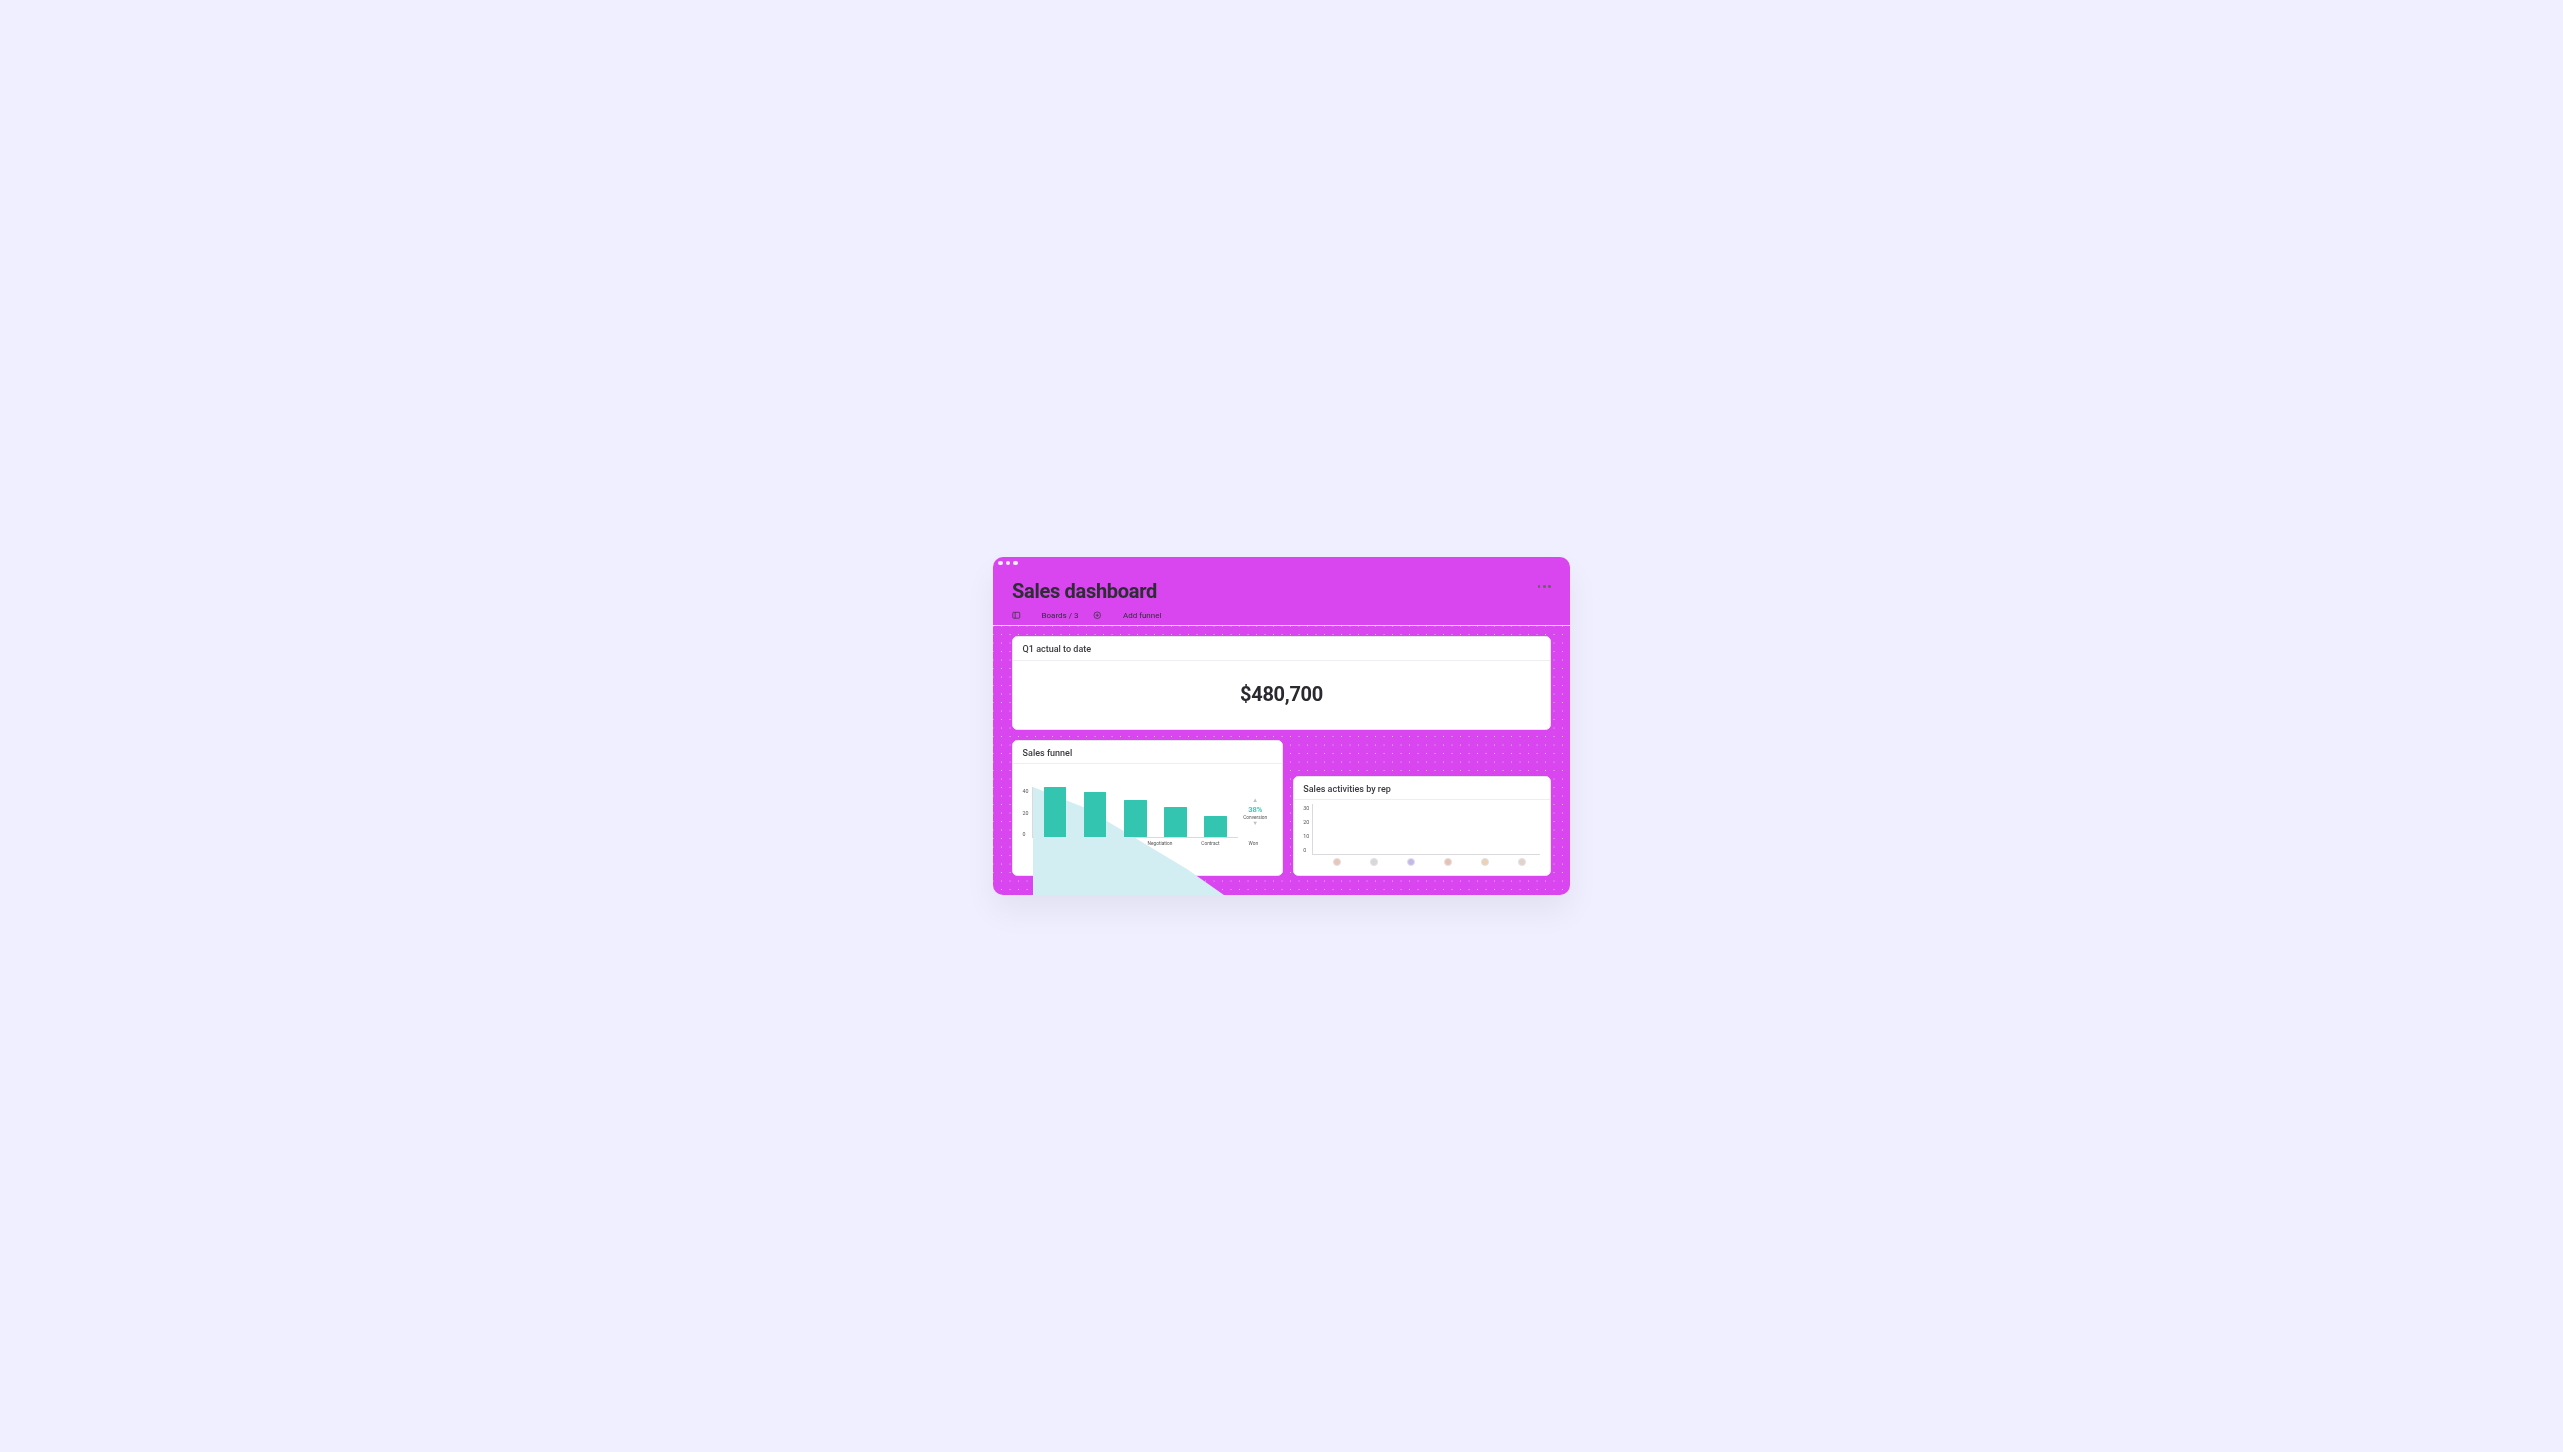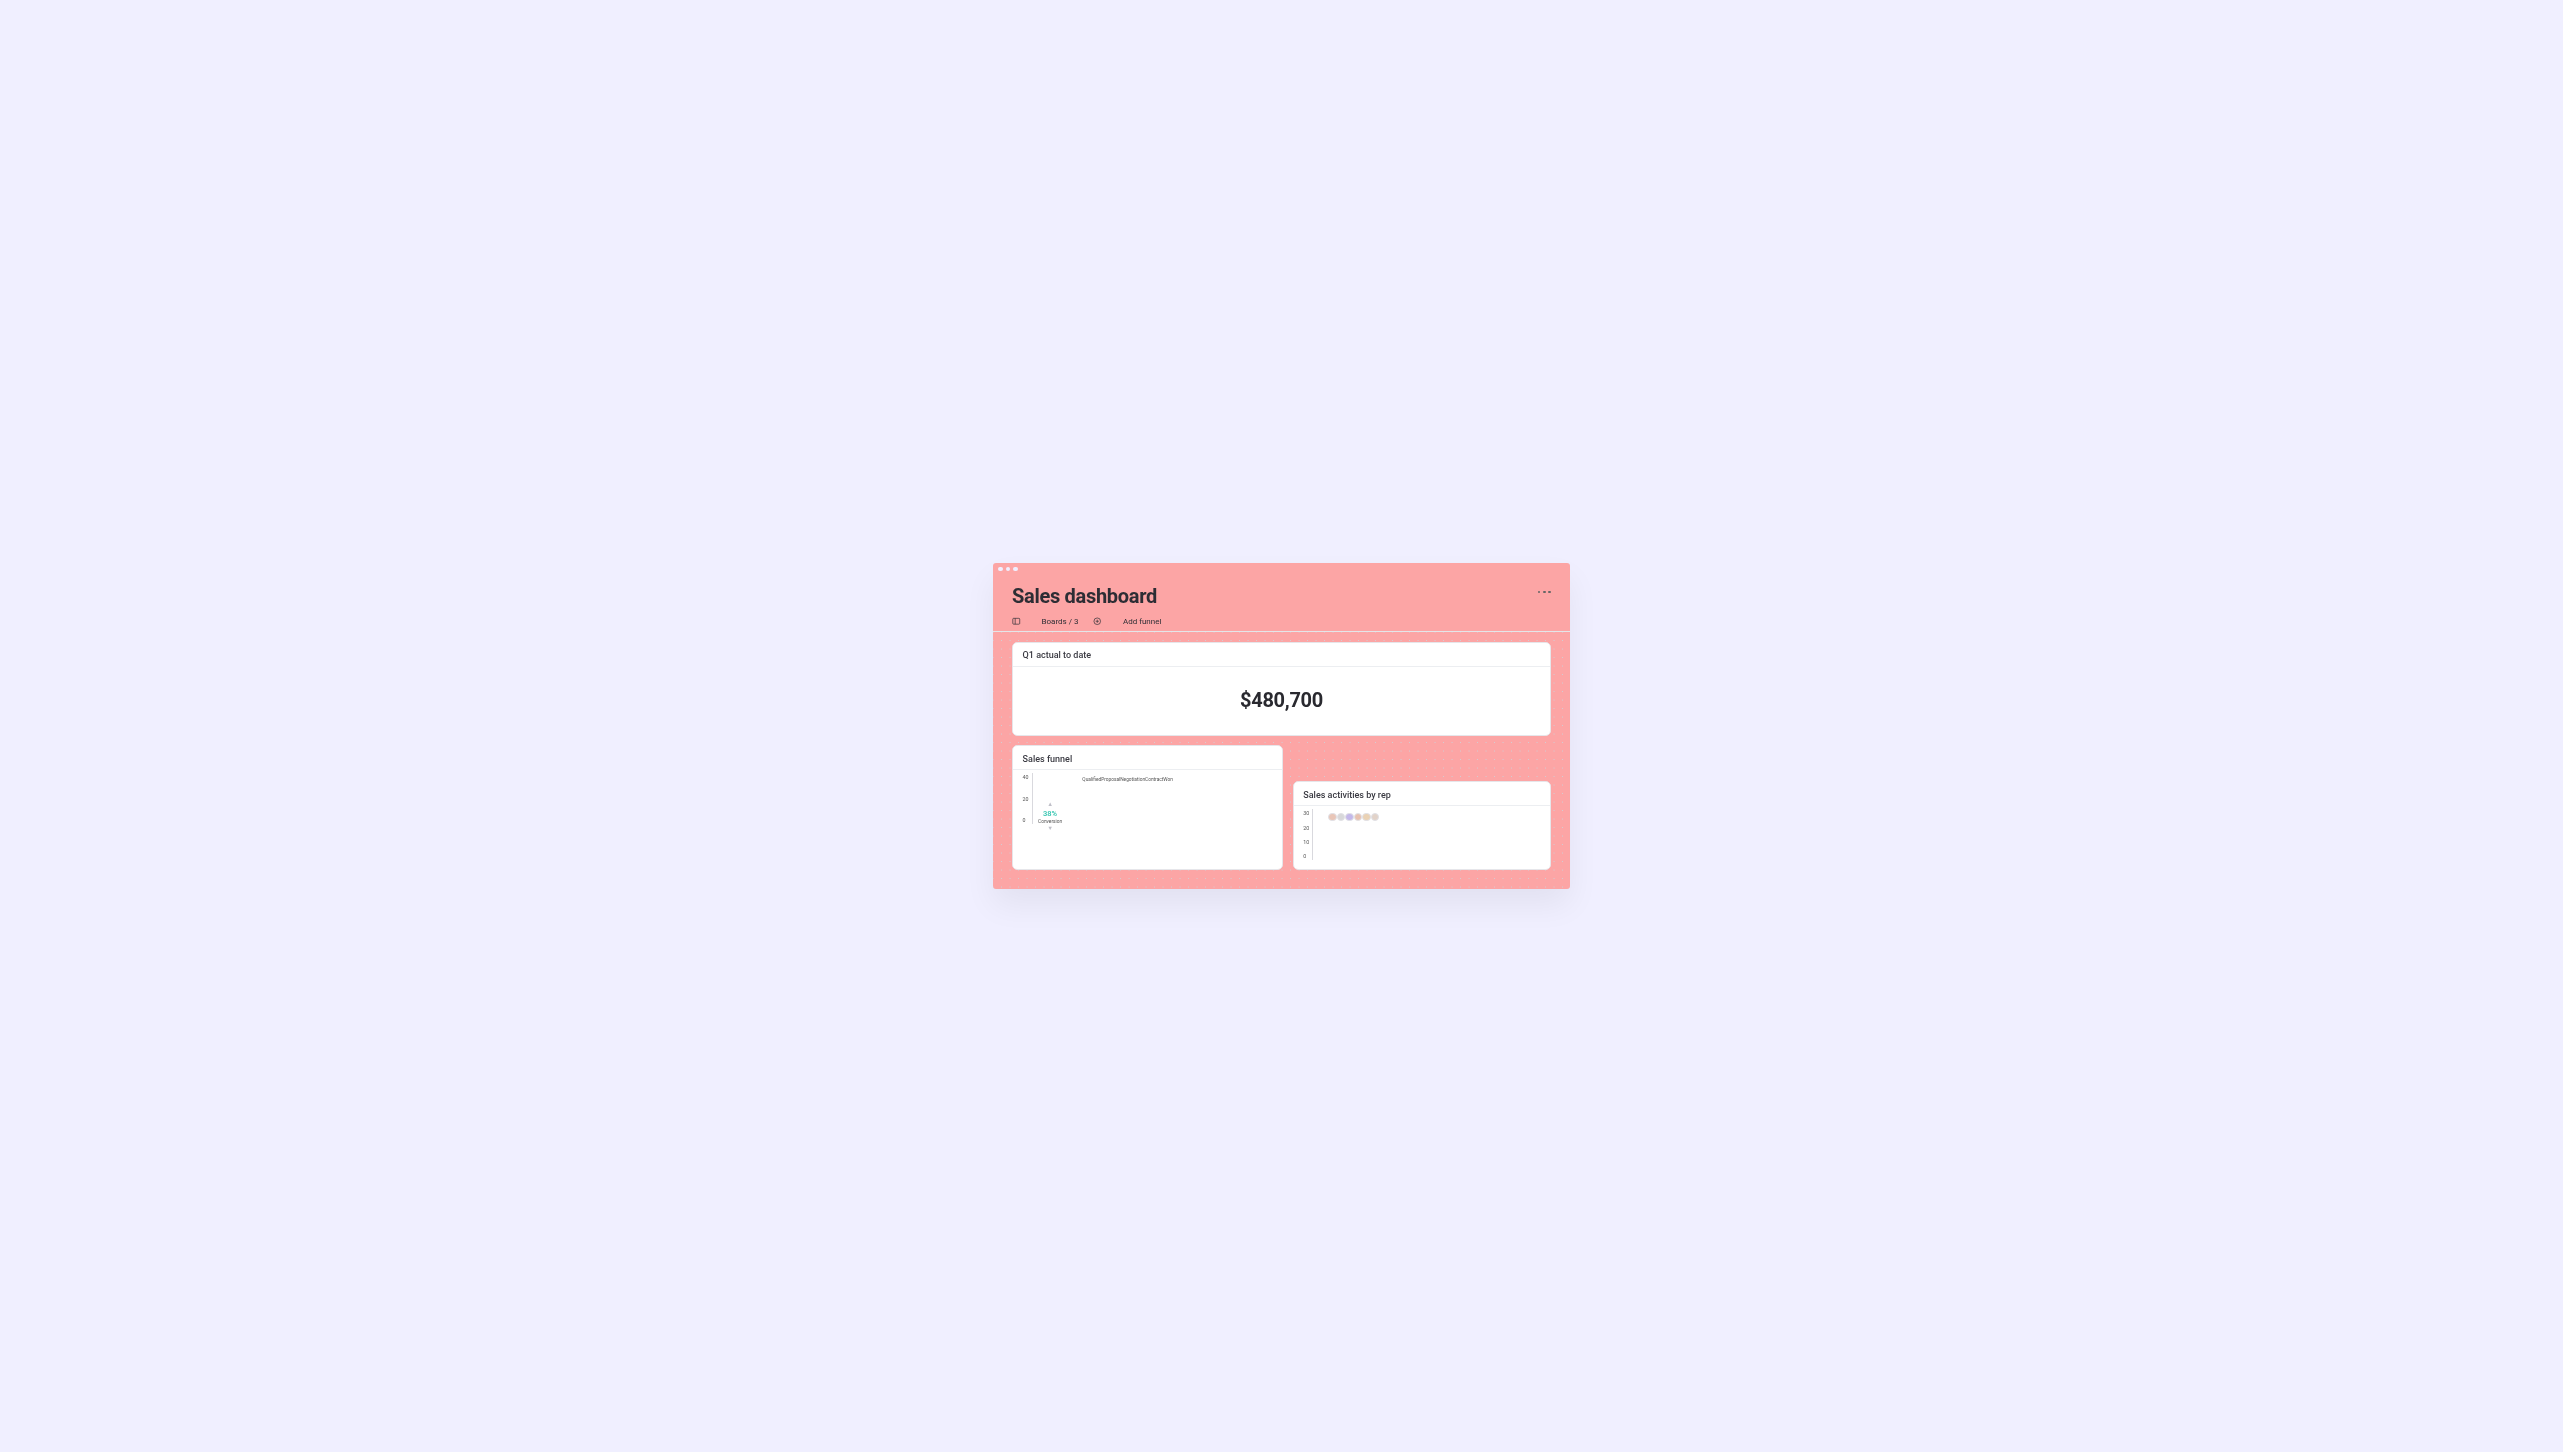--- a/index.html
+++ b/index.html
@@ -7,22 +7,22 @@
     font-family: -apple-system, BlinkMacSystemFont, "Segoe UI", Roboto, Helvetica, Arial, sans-serif;
     background: #f0efff;
     display: flex;
     align-items: center;
     justify-content: center;
     min-height: 100vh;
     padding: 21.4px;
   }
   .window {
     width: 577px;
-    background: #fca5a5;
-    border-radius: 3px;
+    background: #d946ef;
+    border-radius: 10px;
     box-shadow: 0 16px 32px rgba(0,0,0,0.06);
     overflow: hidden;
   }
   .titlebar {
     height: 11.7px;
     padding: 3.2px 5.3px;
     display: flex;
     gap: 3.2px;
     align-items: center;
   }
@@ -131,21 +131,21 @@
   .goals-sep{ width:0.5px; height:16px; background:#e3e3e8;}
   .goals-target{ font-size:7.5px; color:#3c3c44;}
   .progress{ height:15px; border:0.5px solid #e0e0e5; background:#fcfcfd; border-radius:1.1px; overflow:hidden;}
   .progress-fill{ height:100%; background: var(--teal-mid); }
 
   
   .row2 { margin-top:9.6px; }
   .row2 .card:first-child { flex: 1.05; }
   .row2 .card:last-child  { flex: 1; margin-top: 36px; }
 
-  .funnel-body, .activities-body { flex-direction:row; padding-top:3.2px;}
+  .funnel-body, .activities-body { flex-direction:column; padding-top:3.2px;justify-content:center;}
   .chartarea{ display:flex; align-items:stretch; }
   .yaxis{ display:flex; flex-direction:column; justify-content:space-between; font-size:5.3px; color:#555; padding:1.1px 3.2px 1.1px 0; height:51px;}
   .bars-wrap{ position:relative; flex:1; height:51px; border-left:0.5px solid #d9d9de; border-bottom:0.5px solid #d9d9de;}
   .funnel-poly{ position:absolute; inset:0; }
   .bars{ position:absolute; inset:0; display:flex; justify-content:space-around; align-items:flex-end; padding:0 2.1px;}
   .bar{ width:22.4px; background: var(--teal); border-radius:0.5px;}
   .xaxis{ display:flex; justify-content:space-around; font-size:4.8px; color:#555; padding:3.2px 0 0 15px; }
   .conv-block{ text-align:center; padding:0 5.3px; display:flex; flex-direction:column; justify-content:center; gap:1.1px; font-size:4.8px; color:#555;}
   .conv-arrow{ color:#bfbfc8; font-size:5.9px; line-height:1;}
   .conv-pct{ color: var(--teal); font-size:7.5px; font-weight:600;}

